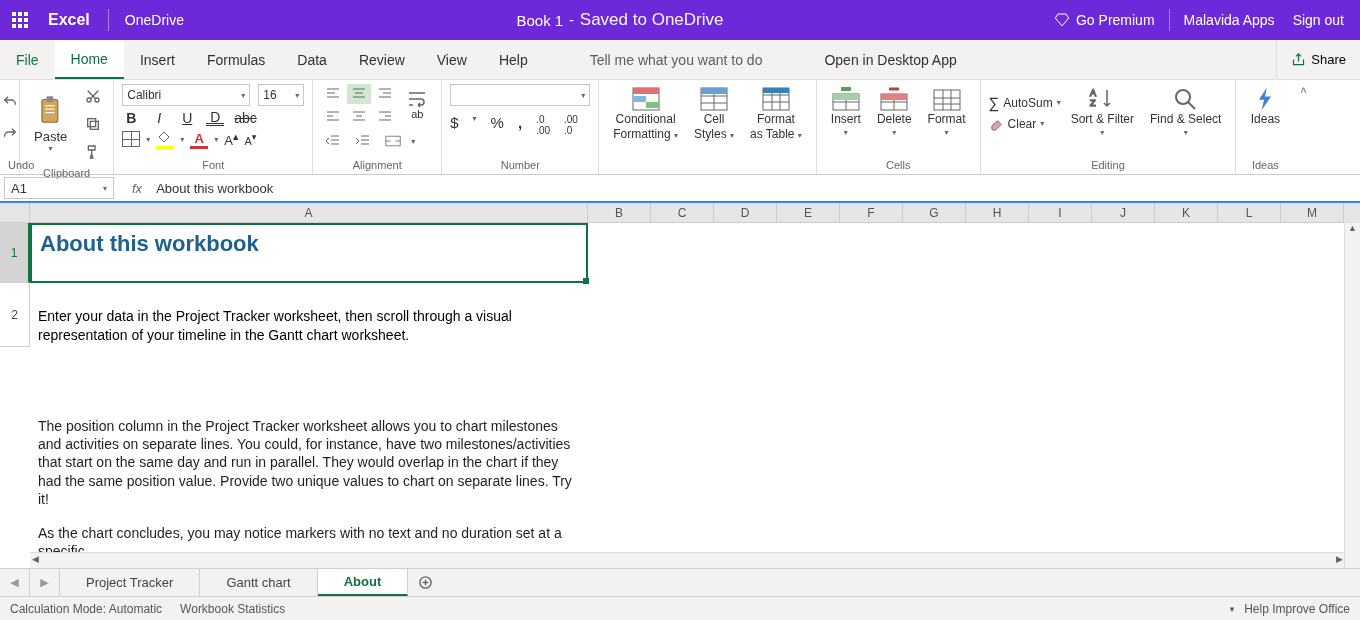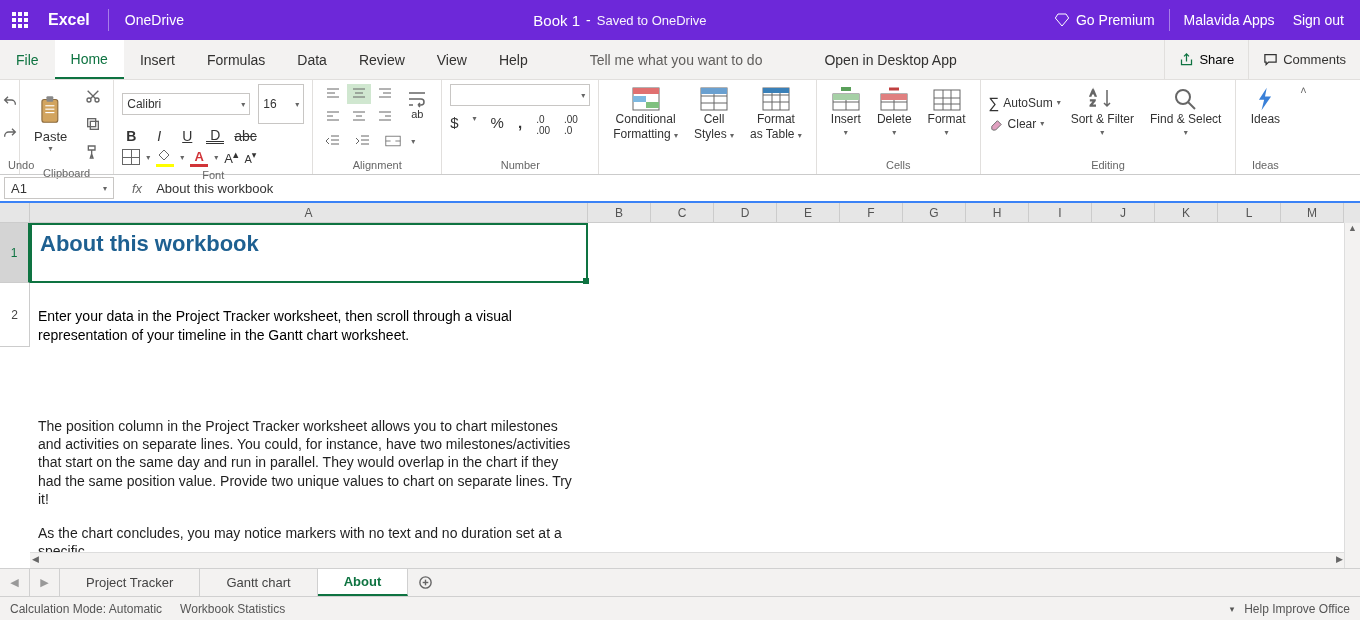--- a/index.html
+++ b/index.html
@@ -6,21 +6,21 @@
 body { width:1360px; height:620px; background:#fff; overflow:hidden; font-size:13px; color:#333; }
 .titlebar { height:40px; background:#6d28d9; color:#fff; display:flex; align-items:center; }
 .waffle { width:40px; height:40px; display:flex; align-items:center; justify-content:center; cursor:pointer; }
 .waffle-grid { width:16px; height:16px; display:grid; grid-template-columns:repeat(3,1fr); grid-template-rows:repeat(3,1fr); gap:2px; }
 .waffle-grid span { background:#fff; }
 .appname { font-size:16px; font-weight:600; padding:0 18px 0 8px; }
 .vbar { width:1px; height:22px; background:rgba(255,255,255,0.4); }
 .onedrive { padding:0 16px; font-size:14px; }
 .title-center { flex:1; text-align:center; font-size:14px; display:flex; align-items:center; justify-content:center; gap:6px; }
 .title-doc { font-size:15px; }
-.saved { font-size:13px; opacity:0.95; }
+.saved { font-size:17px; opacity:0.95; }
 .title-right { display:flex; align-items:center; gap:0; margin-right:12px; }
 .premium { display:flex; align-items:center; gap:6px; padding:0 14px; font-size:14px; }
 .premium svg { width:16px; height:16px; fill:#fff; }
 .acct { padding:0 14px; font-size:14px; }
 .signout { padding:0 4px; font-size:14px; }
 
 .menubar { height:40px; background:#f3f2f1; display:flex; align-items:stretch; border-bottom:1px solid #e1dfdd; }
 .menu-item { padding:0 16px; display:flex; align-items:center; font-size:14px; color:#323130; cursor:pointer; }
 .menu-item.active { background:#fff; color:#0e7341; border-bottom:2px solid #0e7341; font-weight:400; }
 .menu-item.file { color:#0e7341; font-weight:400; }
@@ -43,21 +43,21 @@
 .undo-group .ribrow { flex-direction:column; gap:8px; padding:6px 0; align-items:center; }
 
 
 .paste { display:flex; flex-direction:column; align-items:center; padding:2px 6px; }
 .paste svg { width:30px; height:34px; }
 .paste .caret { font-size:8px; color:#666; }
 .clip-side { display:flex; flex-direction:column; gap:4px; padding-left:4px; }
 
 
 .fontname { height:22px; width:128px; border:1px solid #c8c6c4; font-size:12px; padding:0 4px; display:flex; align-items:center; justify-content:space-between; background:#fff; }
-.fontsize { height:40px; width:46px; border:1px solid #c8c6c4; font-size:12px; padding:0 4px; display:flex; align-items:center; justify-content:space-between; background:#fff; margin-left:4px; }
+.fontsize { height:22px; width:46px; border:1px solid #c8c6c4; font-size:12px; padding:0 4px; display:flex; align-items:center; justify-content:space-between; background:#fff; margin-left:4px; }
 .triangle { font-size:8px; color:#666; }
 .fontrow2 { margin-top:4px; gap:10px; }
 .bold { font-weight:bold; font-size:14px; width:18px; text-align:center; }
 .ital { font-style:italic; font-size:14px; width:18px; text-align:center; }
 .underl { text-decoration:underline; font-size:14px; width:18px; text-align:center; }
 .dunder { font-size:14px; width:18px; text-align:center; border-bottom:3px double #333; line-height:12px; }
 .strike { text-decoration:line-through; font-size:14px; width:18px; text-align:center; }
 .fontrow3 { margin-top:4px; gap:6px; align-items:center; }
 .bord { width:18px; height:16px; border:1px solid #666; display:inline-block; position:relative; }
 .bord::before{content:"";position:absolute;left:0;right:0;top:50%;border-top:1px solid #666;}
@@ -180,26 +180,20 @@
   <div class="menu-item">Help</div>
   <div class="menu-item tellme">Tell me what you want to do</div>
   <div class="menu-item openapp">Open in Desktop App</div>
   <div class="spacer"></div>
   <div class="share">
     <svg viewBox="0 0 24 24" fill="none" stroke="#0e7341" stroke-width="2">
         <path d="M4 12v8h16v-8M12 3v12M8 7l4-4 4 4"></path>
       </svg>
     <span>Share</span>
   </div>
-  <div class="comments">
-    <svg viewBox="0 0 24 24" fill="none" stroke="#333" stroke-width="2">
-        <path d="M3 4h18v12H9l-4 4v-4H3z"></path>
-      </svg>
-    <span>Comments</span>
-  </div>
 </div>
 
 <div class="ribbon">
   <div class="ribgroup undo-group">
     <div class="ribrow">
       <div class="iconbtn">
           <svg viewBox="0 0 24 24" fill="none" stroke="#666" stroke-width="2">
             <path d="M9 14l-5-5 5-5M4 9h10a6 6 0 016 6v1"></path>
           </svg>
         </div>

